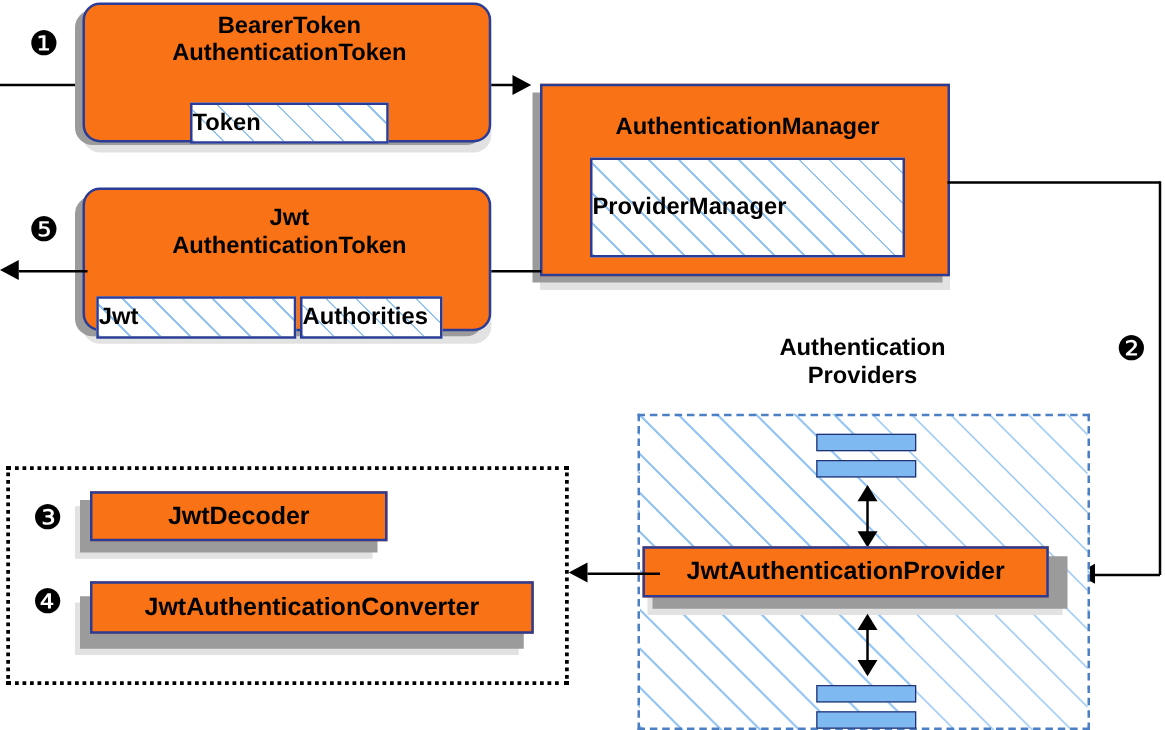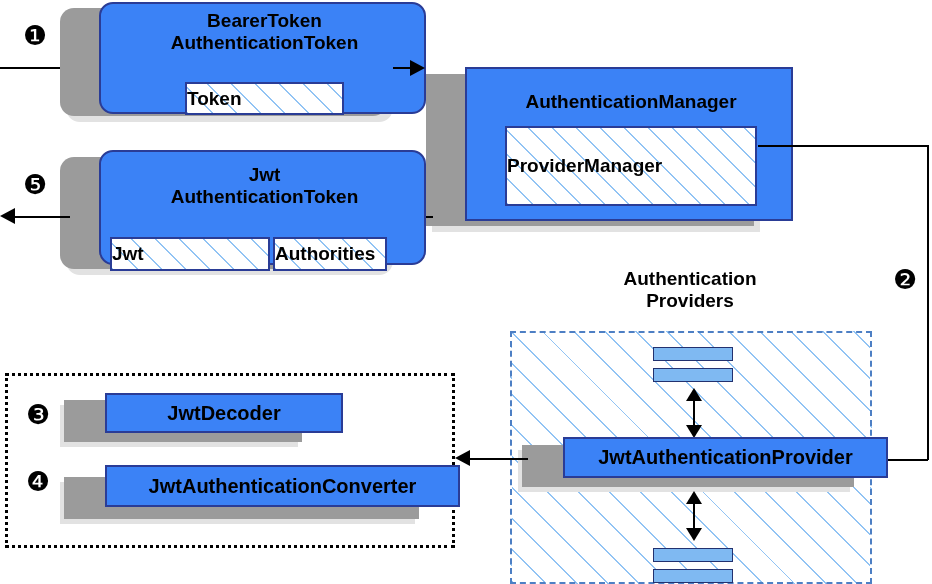--- a/index.html
+++ b/index.html
@@ -22,30 +22,29 @@
     background: #9b9b9b;
   }
   .shadow-light {
     position: absolute;
     background: #e2e2e2;
   }
 
   
   .bluebox {
     position: absolute;
-    background: #3b82f6;
+    background: #f97316;
     border: 2px solid #2a3c96;
     box-sizing: border-box;
     display: flex;
     align-items: center;
     justify-content: center;
     color: #000;
     font-weight: bold;
     text-align: center;
-    margin-left: 33px;
   }
   .rounded { border-radius: 14px; }
 
   
   .hatchbox {
     position: absolute;
     box-sizing: border-box;
     border: 2px solid #2a3c96;
     background-color: #ffffff;
     background-image: repeating-linear-gradient(
@@ -198,21 +197,21 @@
 
   <div class="bar" style="left:653px; top:347px; width:80px; height:14px;"></div>
   <div class="bar" style="left:653px; top:368px; width:80px; height:14px;"></div>
 
   <div class="ln-v" style="left:693px; top:392px; height:44px;"></div>
   <div class="arrow arrow-u" style="left:686px; top:388px;"></div>
   <div class="arrow arrow-d" style="left:686px; top:425px;"></div>
 
   <div class="shadow-light" style="left:518px; top:450px; width:332px; height:42px;"></div>
   <div class="shadow-dark" style="left:522px; top:445px; width:332px; height:42px;"></div>
-  <div class="bluebox" style="left:530px; top:437px; width:325px; height:41px; font-size:20px;">
+  <div class="bluebox" style="left:514px; top:437px; width:325px; height:41px; font-size:20px;">
     <span>JwtAuthenticationProvider</span>
   </div>
 
   <div class="ln-v" style="left:693px; top:495px; height:44px;"></div>
   <div class="arrow arrow-u" style="left:686px; top:491px;"></div>
   <div class="arrow arrow-d" style="left:686px; top:528px;"></div>
 
   <div class="bar" style="left:653px; top:548px; width:80px; height:14px;"></div>
   <div class="bar" style="left:653px; top:569px; width:80px; height:14px;"></div>
 

